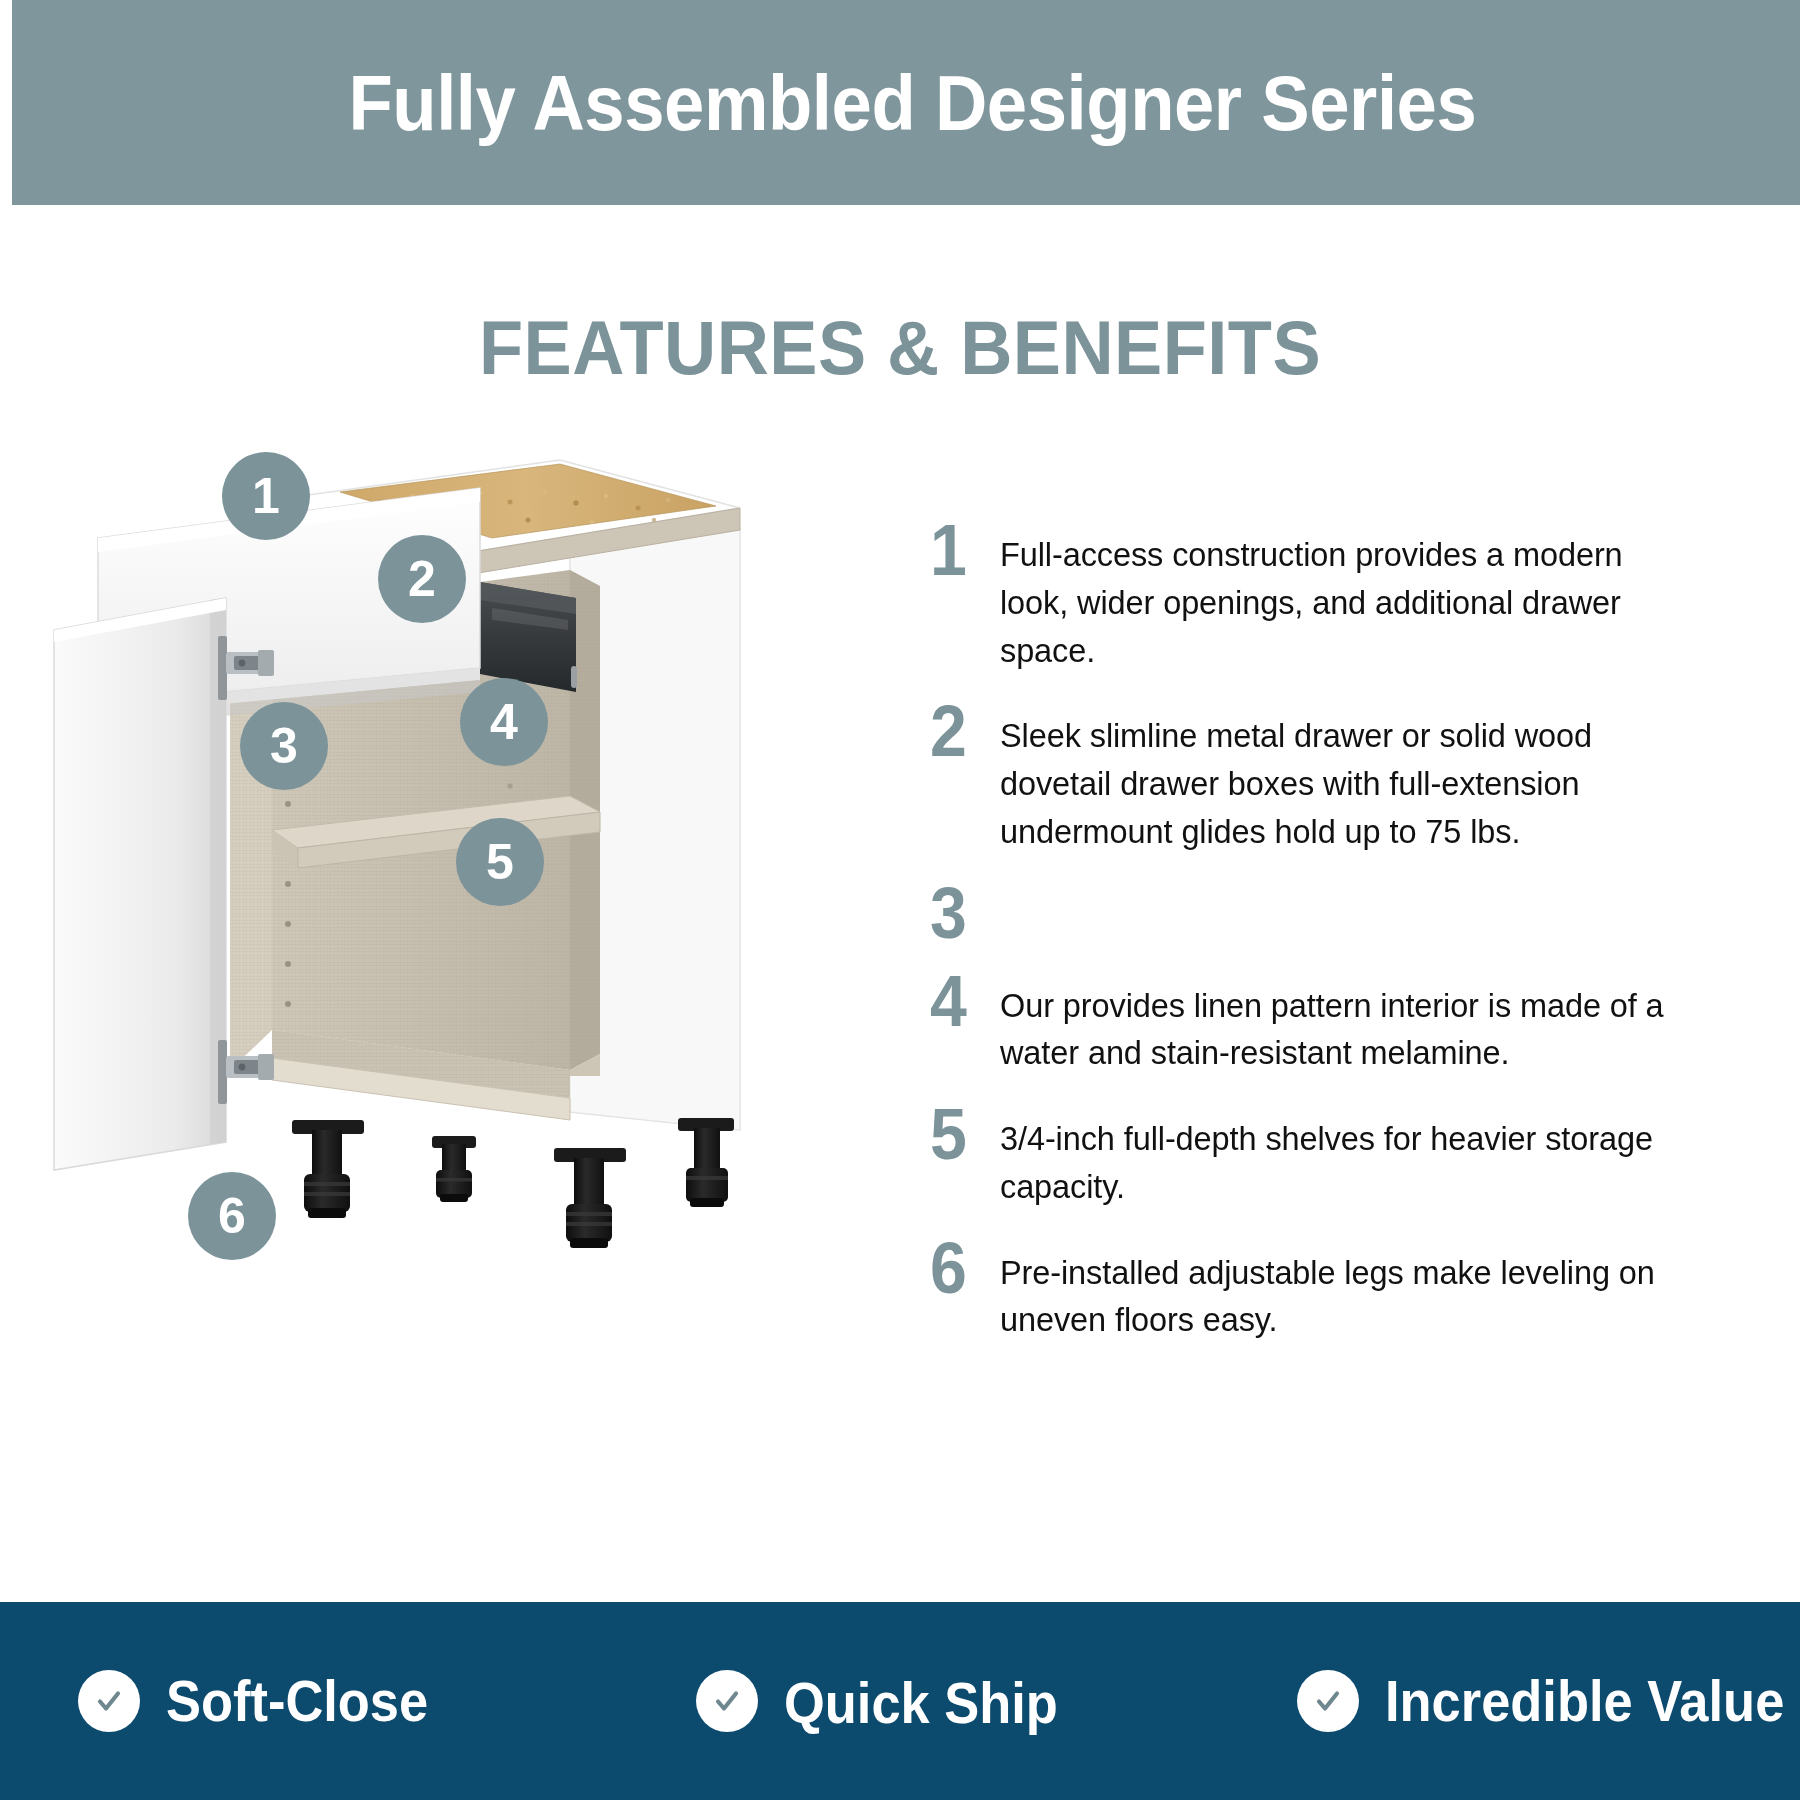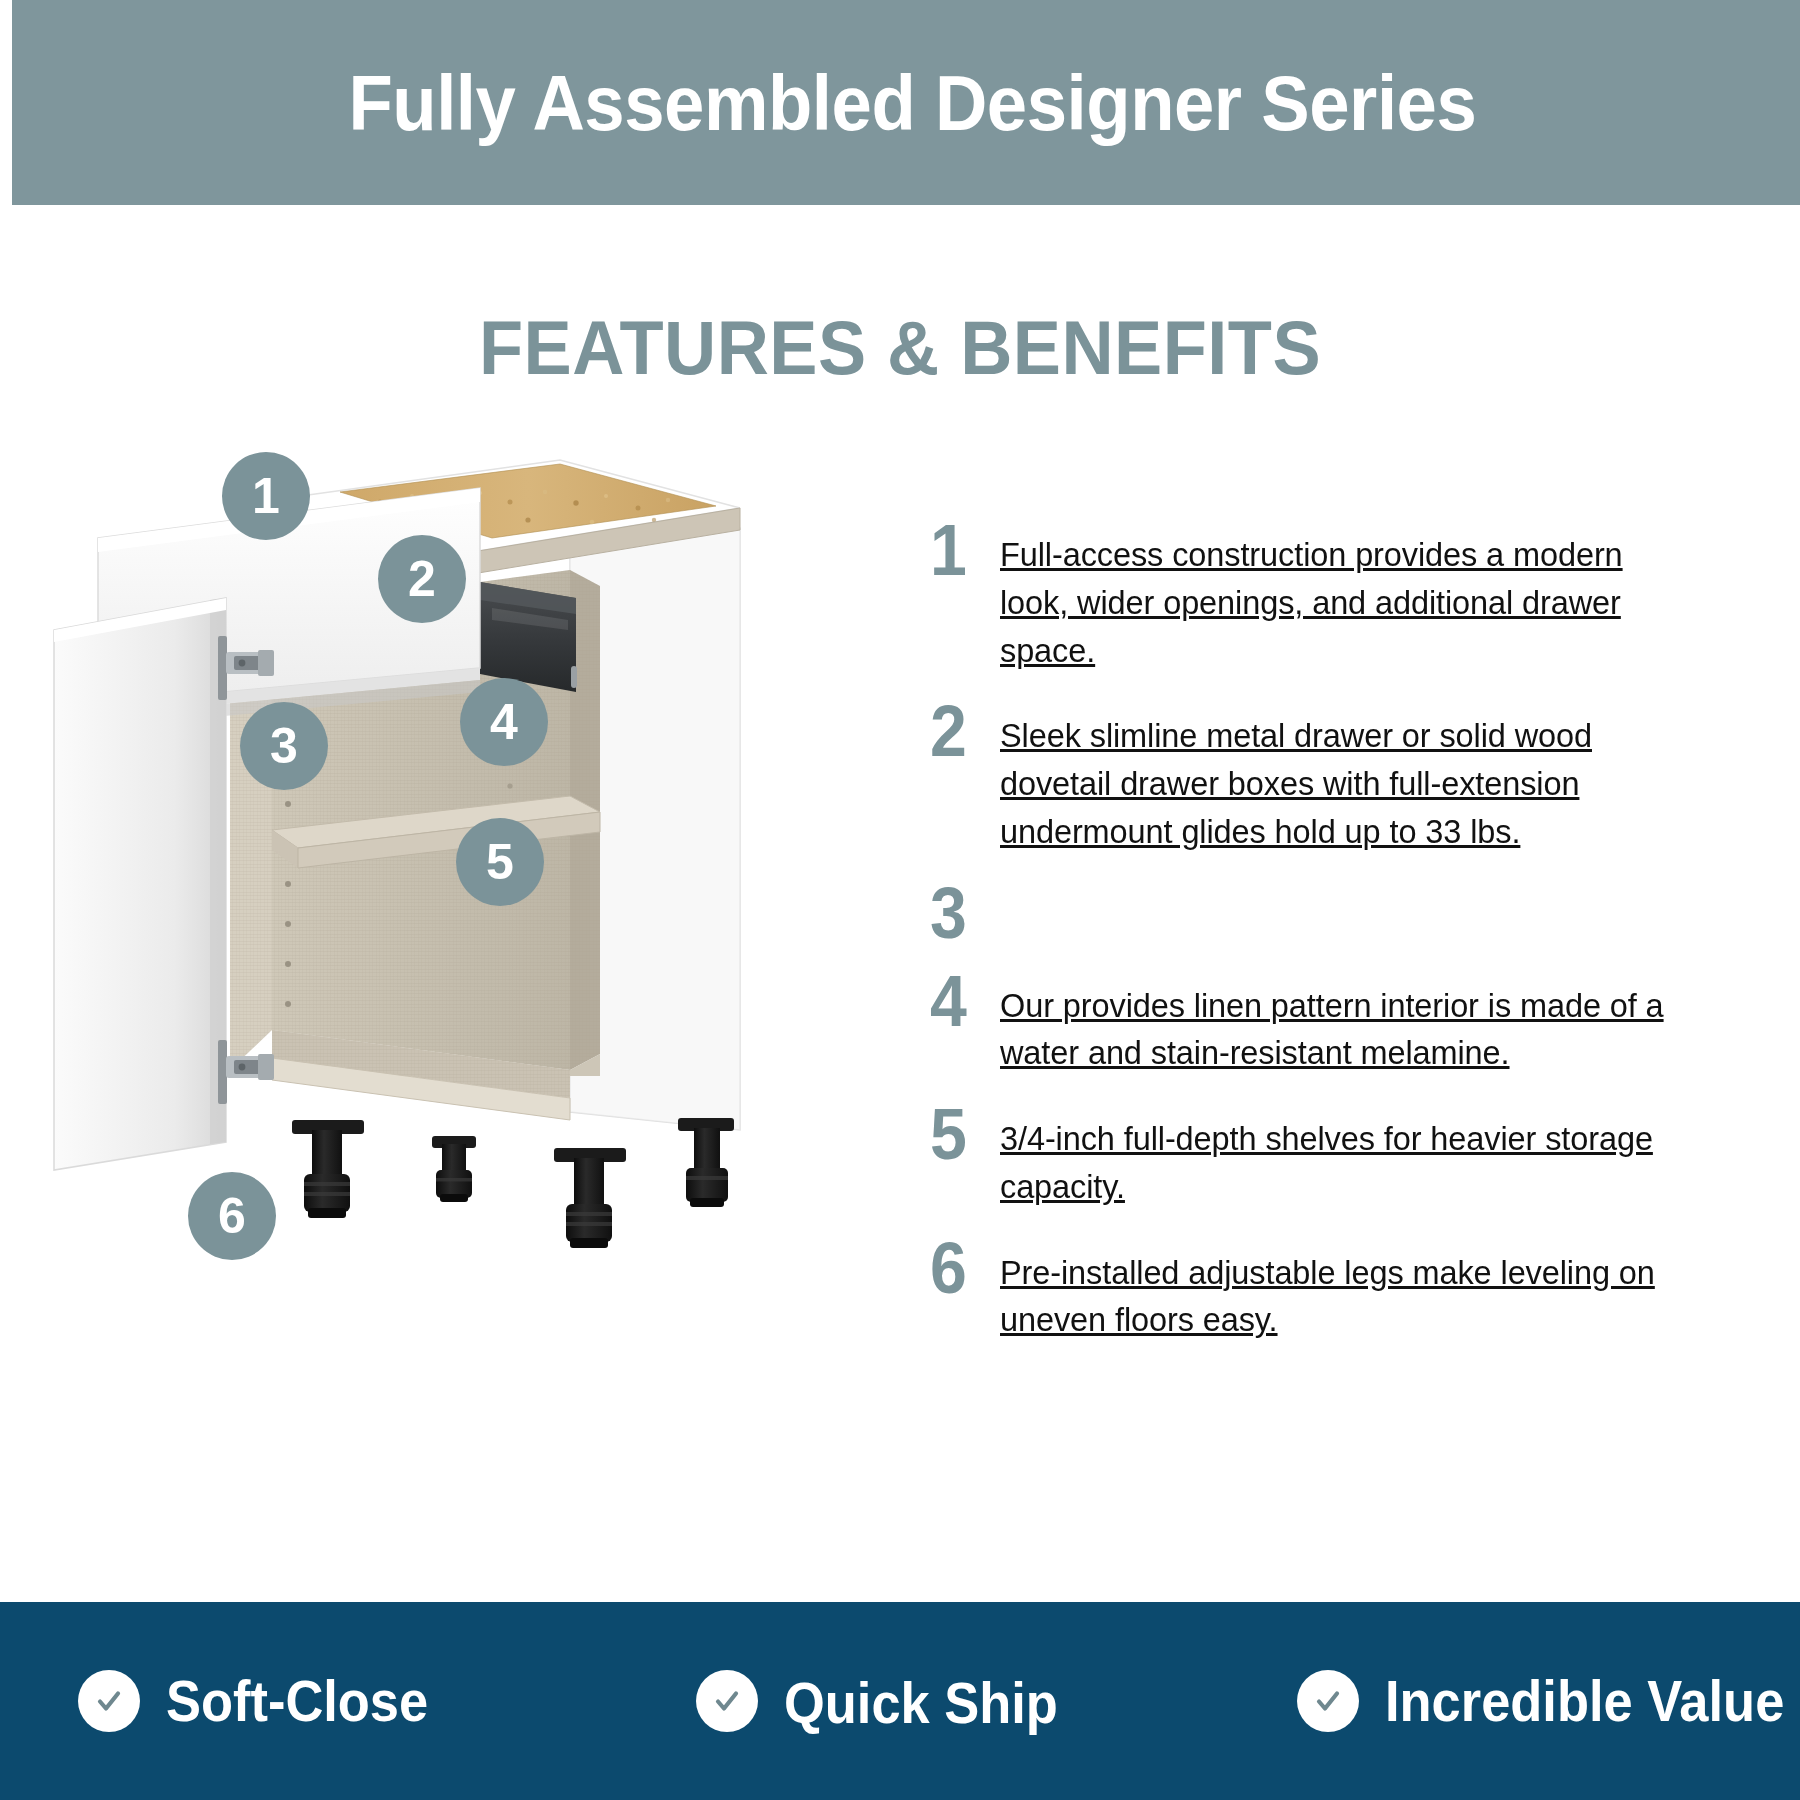--- a/index.html
+++ b/index.html
@@ -103,21 +103,20 @@
   }
   .feature-text {
     flex: 1 1 auto;
     color: #111111;
     font-family: "Liberation Sans", sans-serif;
     font-weight: 400;
     font-size: 32.5px;
     line-height: 1.47;
     letter-spacing: -0.1px;
     padding-top: 12px;
-    text-decoration: underline;
   }
 
   
   .footer-bar {
     position: absolute;
     left: 0; top: 1602px;
     width: 1800px;
     height: 198px;
     background: #0c4a6e;
     display: flex;
@@ -353,21 +352,21 @@
   </div>
 </div>
 
 <div class="features">
   <div class="feature-row">
     <div class="feature-num">1</div>
     <div class="feature-text">Full-access construction provides a modern look, wider openings, and additional drawer space.</div>
   </div>
   <div class="feature-row">
     <div class="feature-num">2</div>
-    <div class="feature-text">Sleek slimline metal drawer or solid wood dovetail drawer boxes with full-extension undermount glides hold up to 33 lbs.</div>
+    <div class="feature-text">Sleek slimline metal drawer or solid wood dovetail drawer boxes with full-extension undermount glides hold up to 75 lbs.</div>
   </div>
   <div class="feature-row">
     <div class="feature-num">3</div>
   </div>
   <div class="feature-row">
     <div class="feature-num">4</div>
     <div class="feature-text">Our provides linen pattern interior is made of a water and stain-resistant melamine.</div>
   </div>
   <div class="feature-row">
     <div class="feature-num">5</div>

